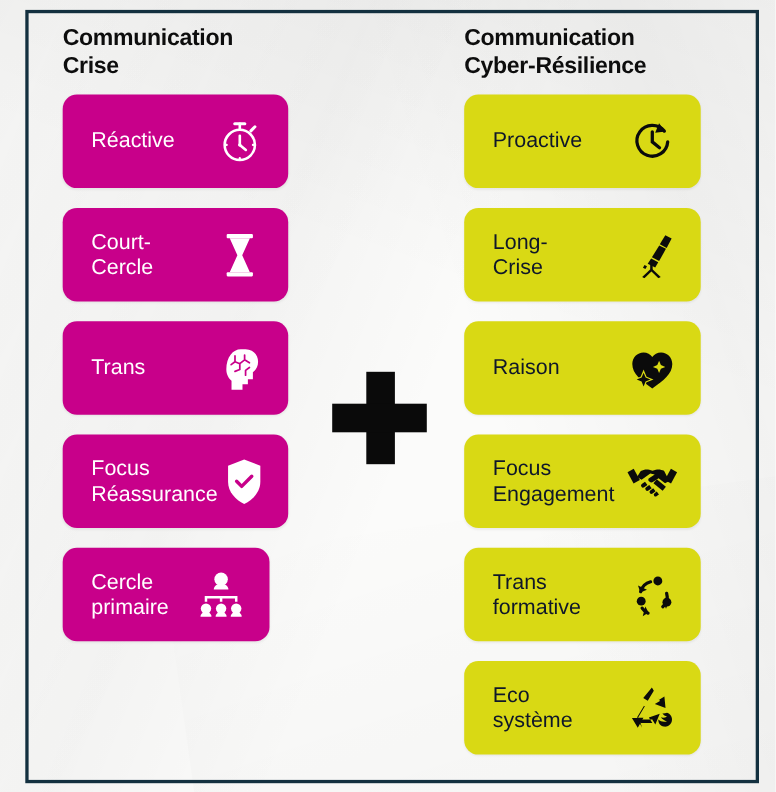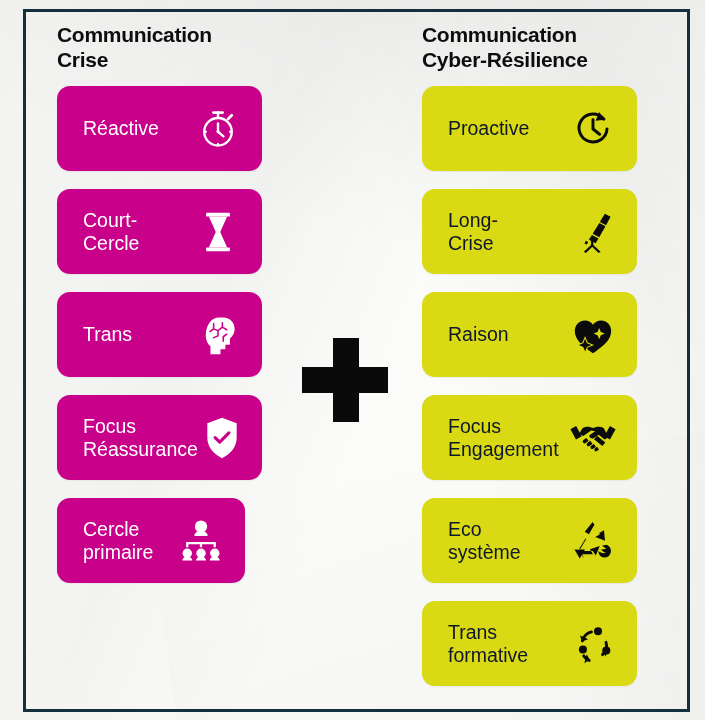--- a/index.html
+++ b/index.html
@@ -252,46 +252,46 @@
           <path d="M14.6 20.2l3.2-2.3 2.4 3.2-3.2 2.3a1.9 1.9 0 0 1-2.7-.5 1.9 1.9 0 0 1 .3-2.7z"></path>
           <path d="M18.8 23.4l3.2-2.3 2.4 3.2-3.2 2.3a1.9 1.9 0 0 1-2.7-.5 1.9 1.9 0 0 1 .3-2.7z"></path>
           <path d="M23 26.5l2.9-2.1 2.3 3-2.9 2.2a1.9 1.9 0 0 1-2.7-.5 1.9 1.9 0 0 1 .4-2.6z"></path>
           <path d="M27.2 29.2l2.2-1.6 2.2 2.9-2.2 1.6a1.8 1.8 0 0 1-2.6-.4 1.8 1.8 0 0 1 .4-2.5z"></path>
           <path d="M29.4 15.6l9 7.3-3.2 3.9-9.1-7.4z"></path>
         </svg>
       </span>
     </div>
 
     <div class="card card-yellow">
-      <span class="card-label">Eco
-système</span>
-      <span class="card-icon">
-        <svg width="44" height="44" viewBox="0 0 48 48" fill="#0b0b0b">
-          <path d="M23.6 3.2l7.2 12.1 5.2-3 1.1 11.3-10.6-4 5.1-3-6.1-10.2-6 10.1-4.5-2.7z"></path>
-          <path d="M11.2 18.6l4.6 2.7-7 11.8 6.4.2-5.6 9.9-5.8-9.8 5.9.1 6.9-11.6z"></path>
-          <path d="M13.9 43.2l-2.5-4.7 12.6-.1-3.4-5.4 10.8-3.6-4.4 10.5-3.2-5.1-12.6.1z"></path>
-          <path d="M38.6 28.2c3.6 1.1 5.6 4.6 4.8 8.4-.8 3.7-4.2 6-8 5.4-3.4-.6-5.6-3.5-5.4-7 2.3 2.1 5.1 2.7 8.6 1.9-2.6-.6-4.6-1.9-6.1-4 2.2.6 4.2.3 6.1-.9-1.9-.5-3.4-1.5-4.6-3 1.6.1 3.1-.2 4.6-.8z"></path>
-        </svg>
-      </span>
-    </div>
-
-    <div class="card card-yellow">
       <span class="card-label">Trans
 formative</span>
       <span class="card-icon">
         <svg width="44" height="44" viewBox="0 0 48 48" fill="none" stroke="#0b0b0b" stroke-width="3.2" stroke-linecap="round">
           <circle cx="29.5" cy="10" r="4.4" fill="#0b0b0b" stroke="none"></circle>
           <circle cx="38.5" cy="31" r="4.4" fill="#0b0b0b" stroke="none"></circle>
           <circle cx="13" cy="30" r="4.4" fill="#0b0b0b" stroke="none"></circle>
           <path d="M12.4 20.6C13.9 15.6 17.6 12 22.3 10.8"></path>
           <path d="M9.8 14.6l2.3 6.8 6.6-2.6" fill="#0b0b0b" stroke="none"></path>
           <path d="M38.2 22.2c1.5 5-.2 10.2-3.8 13.4"></path>
           <path d="M41.4 28.1l-6.6 2.9 2.8 6.6" fill="#0b0b0b" stroke="none"></path>
           <path d="M19.8 41.9c-2.5-1-4.5-2.7-5.9-4.9"></path>
           <path d="M14.5 44.9l5.8-3.6-3.2-6" fill="#0b0b0b" stroke="none"></path>
         </svg>
       </span>
     </div>
+
+    <div class="card card-yellow">
+      <span class="card-label">Eco
+système</span>
+      <span class="card-icon">
+        <svg width="44" height="44" viewBox="0 0 48 48" fill="#0b0b0b">
+          <path d="M23.6 3.2l7.2 12.1 5.2-3 1.1 11.3-10.6-4 5.1-3-6.1-10.2-6 10.1-4.5-2.7z"></path>
+          <path d="M11.2 18.6l4.6 2.7-7 11.8 6.4.2-5.6 9.9-5.8-9.8 5.9.1 6.9-11.6z"></path>
+          <path d="M13.9 43.2l-2.5-4.7 12.6-.1-3.4-5.4 10.8-3.6-4.4 10.5-3.2-5.1-12.6.1z"></path>
+          <path d="M38.6 28.2c3.6 1.1 5.6 4.6 4.8 8.4-.8 3.7-4.2 6-8 5.4-3.4-.6-5.6-3.5-5.4-7 2.3 2.1 5.1 2.7 8.6 1.9-2.6-.6-4.6-1.9-6.1-4 2.2.6 4.2.3 6.1-.9-1.9-.5-3.4-1.5-4.6-3 1.6.1 3.1-.2 4.6-.8z"></path>
+        </svg>
+      </span>
+    </div>
   </div>
 
   <div class="plus"></div>
 
 </div>
 
 </body></html>

